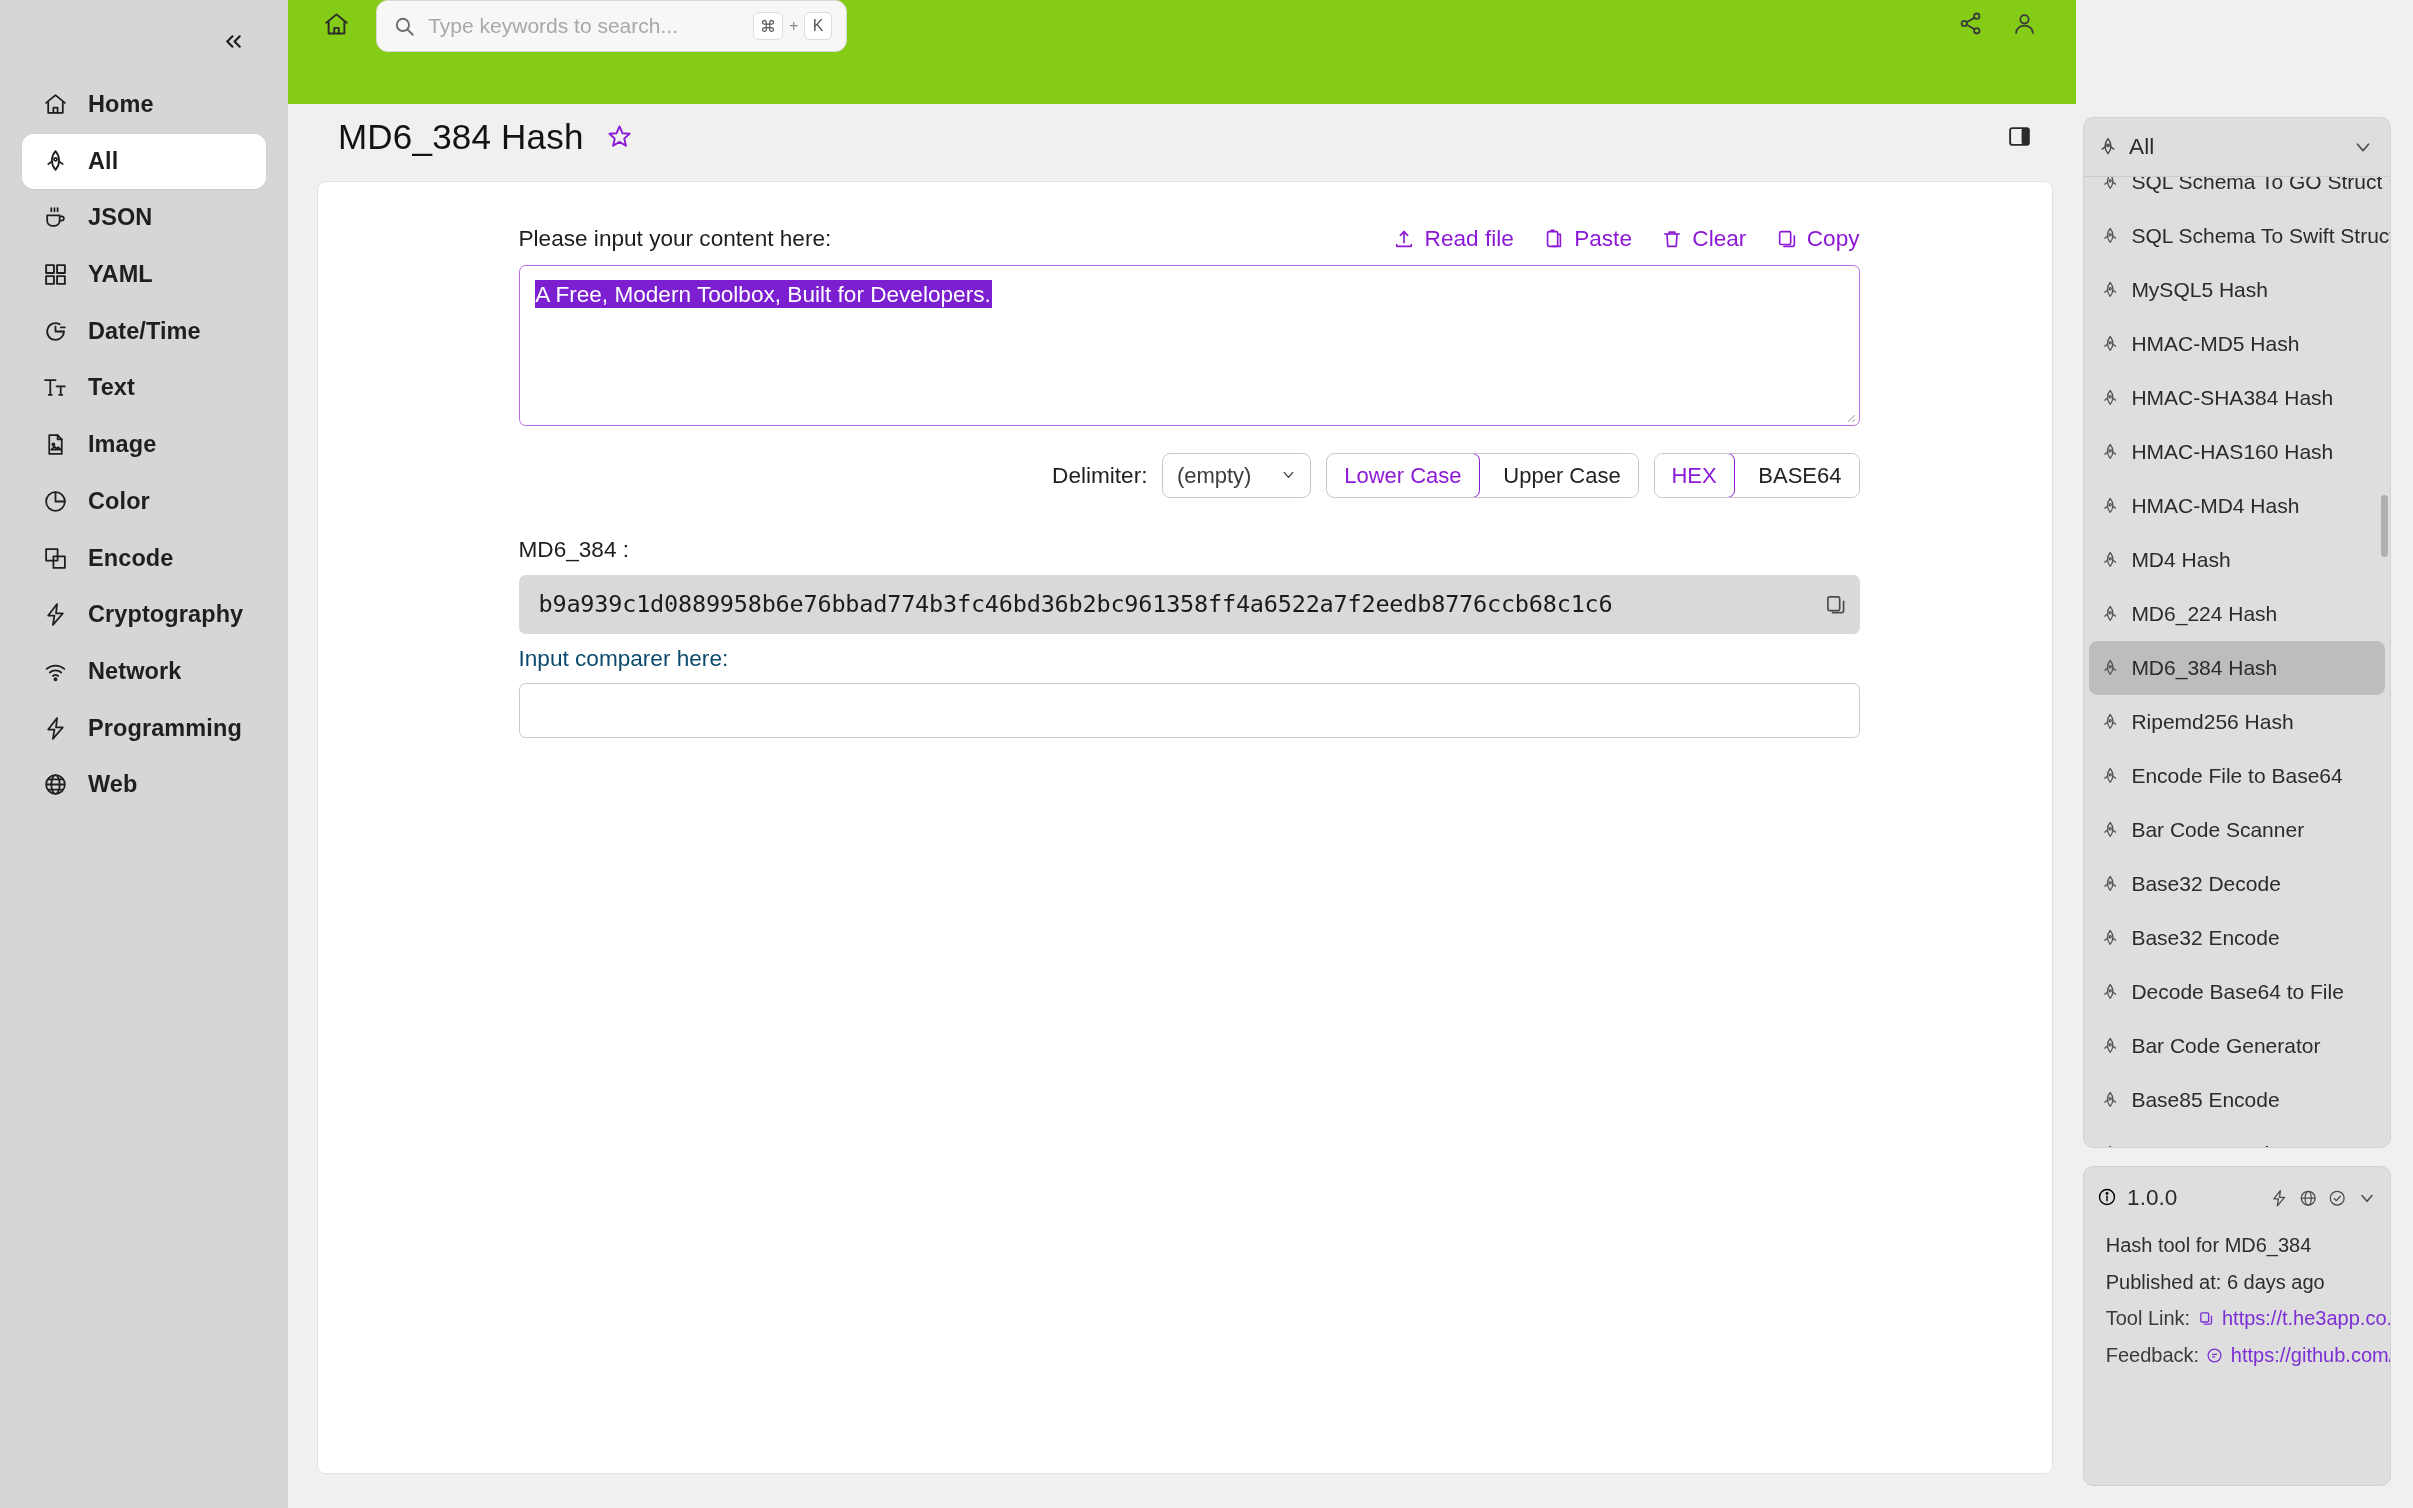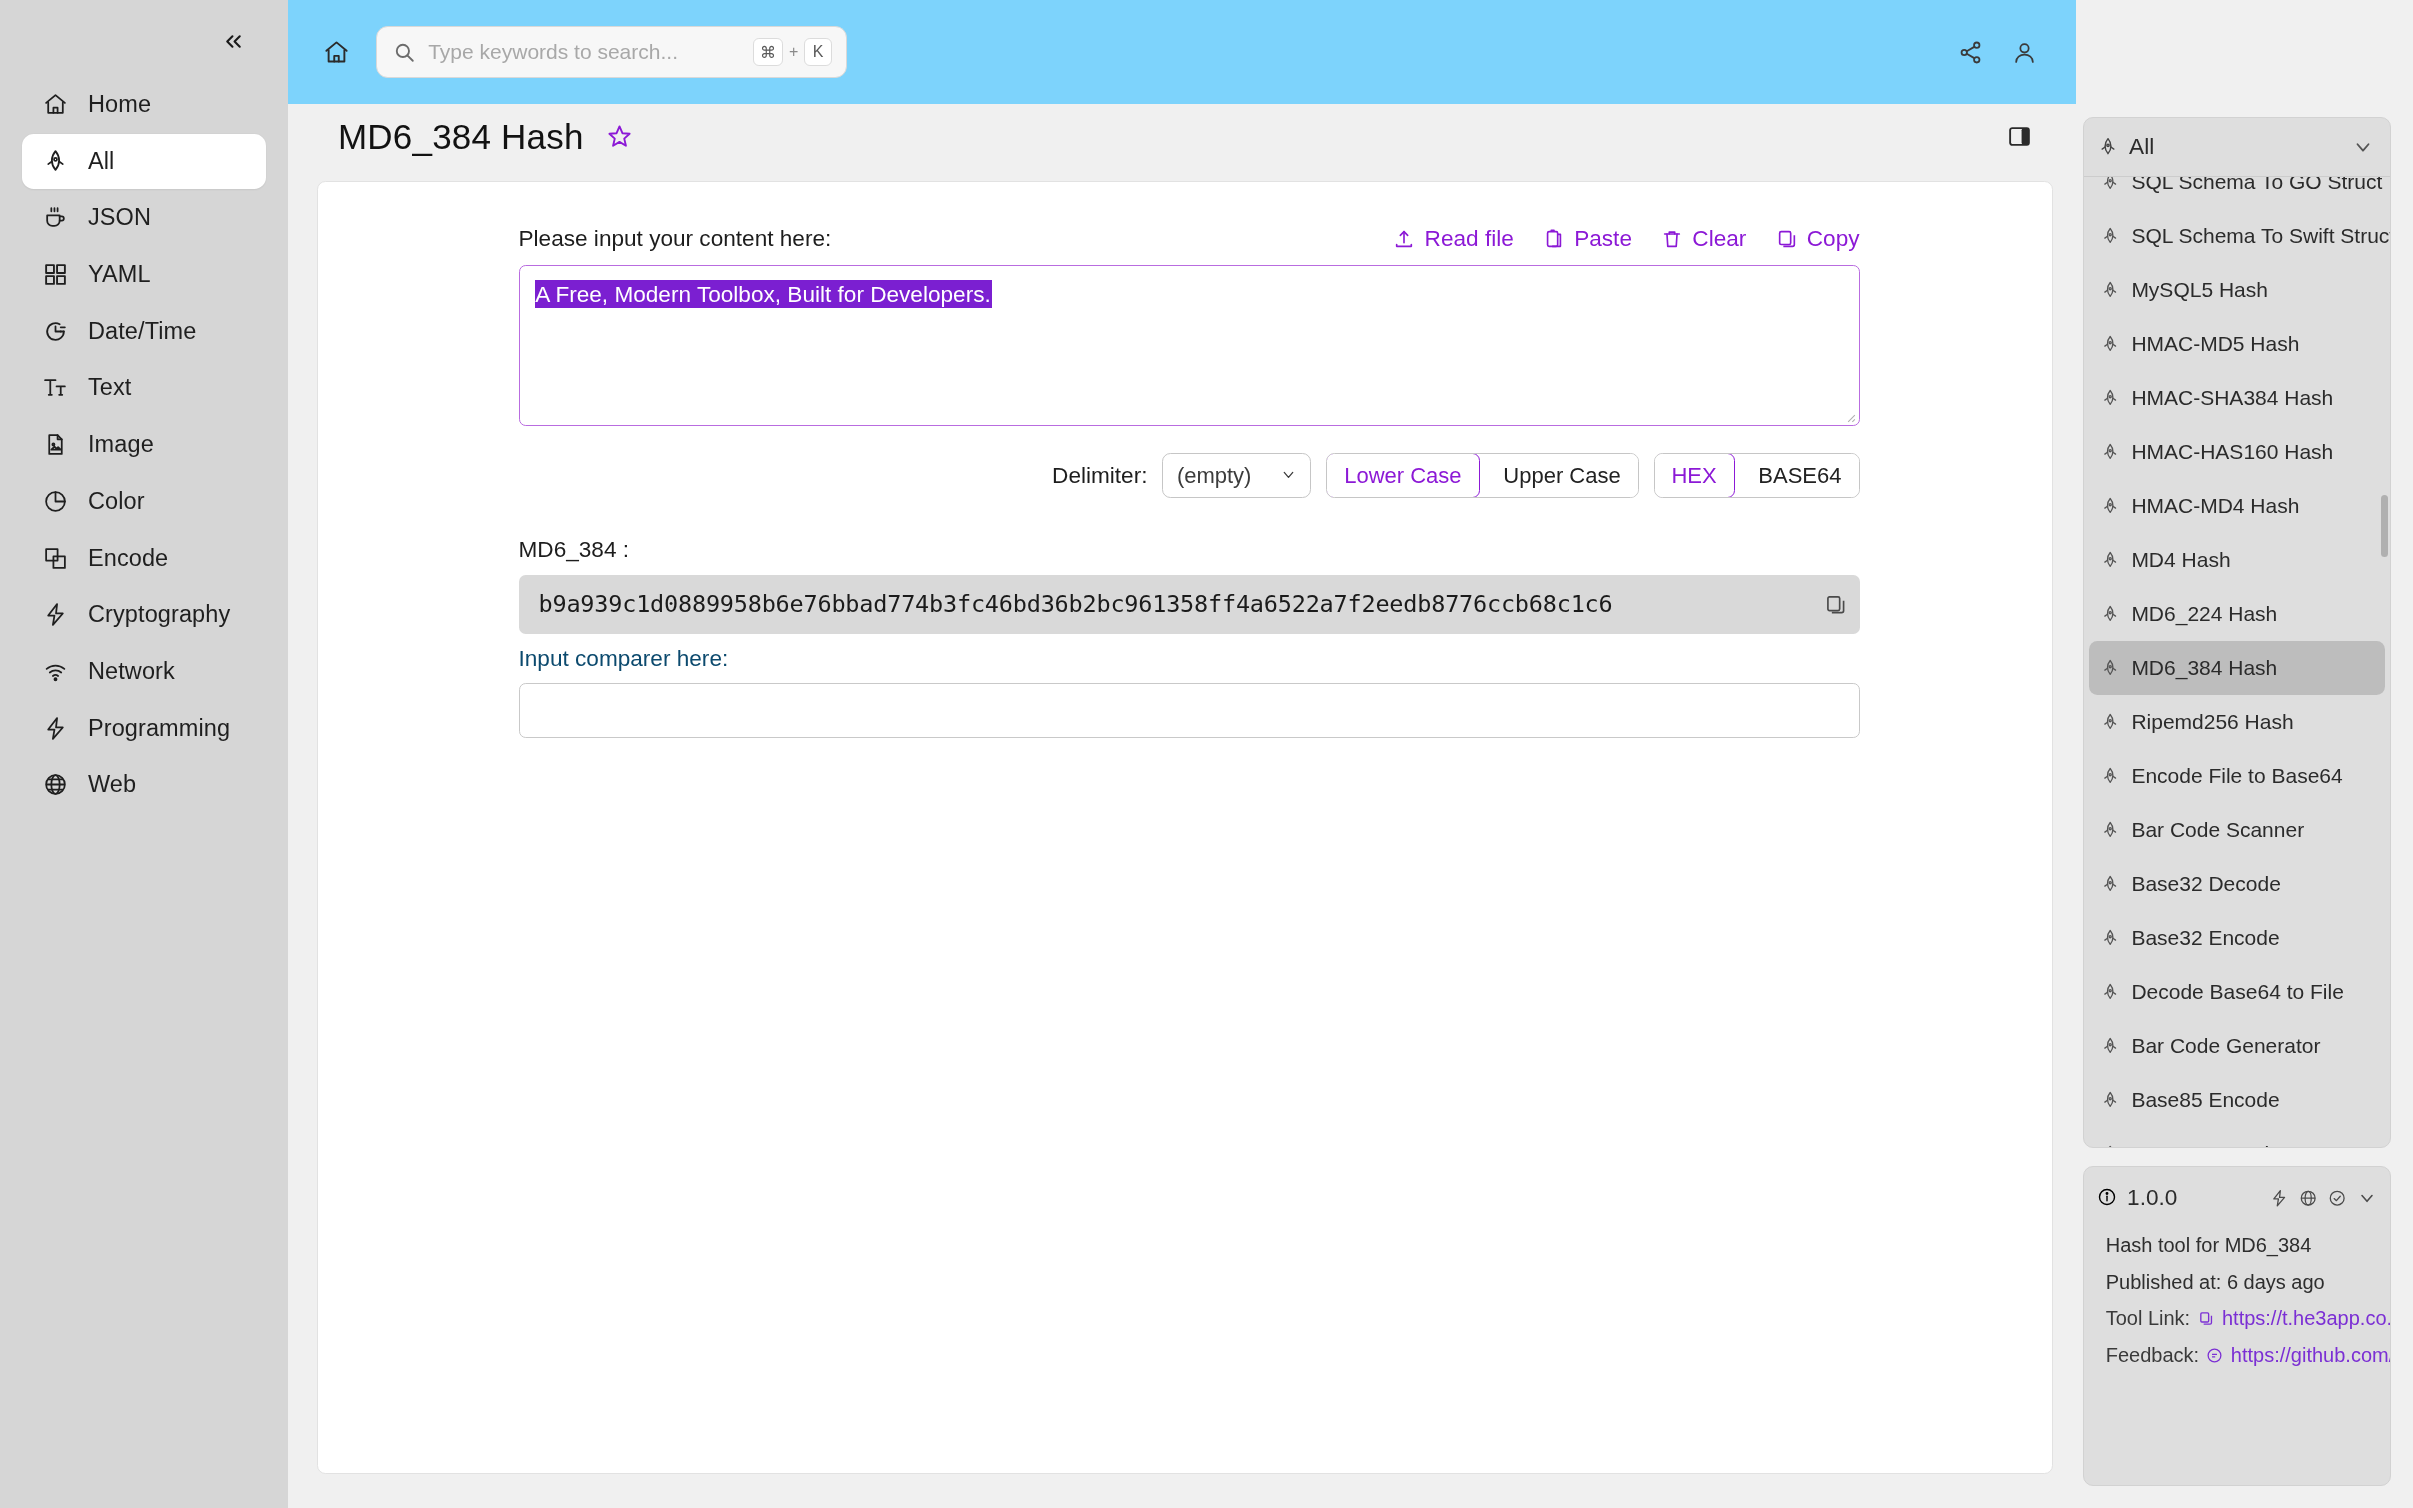--- a/index.html
+++ b/index.html
@@ -18,20 +18,21 @@
 
   
   .sidebar {
     width: 288px;
     height: 1508px;
     background: #d6d6d6;
     flex: 0 0 288px;
     display: flex;
     flex-direction: column;
     padding-top: 15px;
+    font-weight: bold;
   }
   .collapse-row {
     height: 52px;
     display: flex;
     align-items: center;
     justify-content: flex-end;
     padding-right: 35px;
   }
   .collapse-btn {
     width: 39px; height: 39px;
@@ -71,23 +72,22 @@
     flex-direction: column;
     background: #f0f0f0;
     min-width: 0;
   }
 
   
   .topbar {
     height: 104px;
     flex: 0 0 104px;
     display: flex;
-    align-items: center;
     padding: 0 28.5px 0 23.5px;
-    background: #7dd3fc;
+    background: #84cc16;
   }
   .home-btn {
     width: 49px; height: 49px;
     display: flex; align-items: center; justify-content: center;
     border-radius: 8.4px;
     color: #2b2b2b;
     cursor: pointer;
   }
   .searchbox {
     margin-left: 15px;

